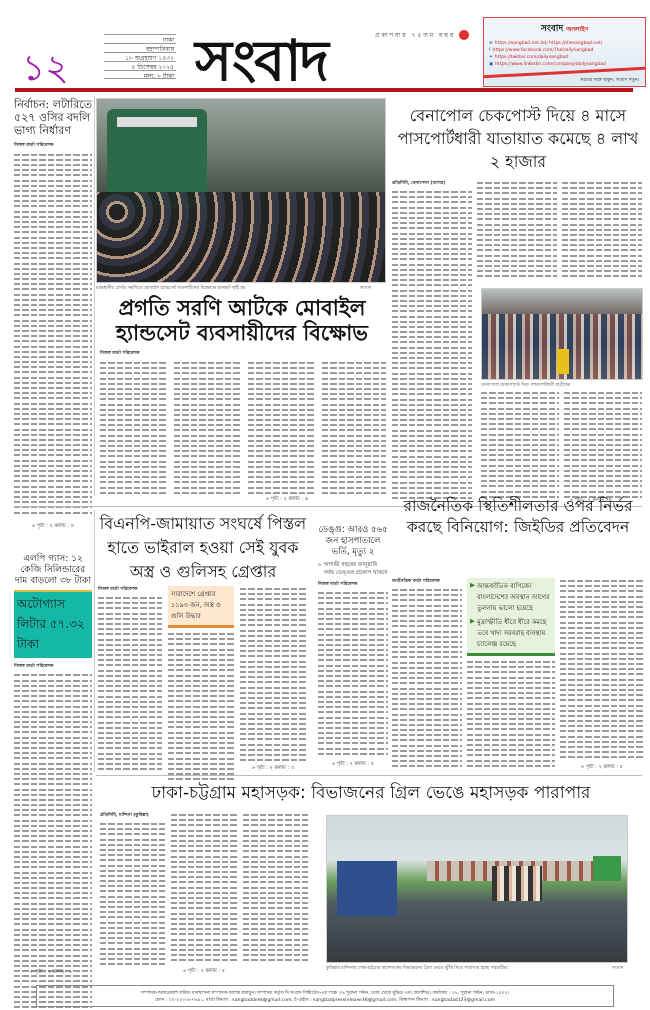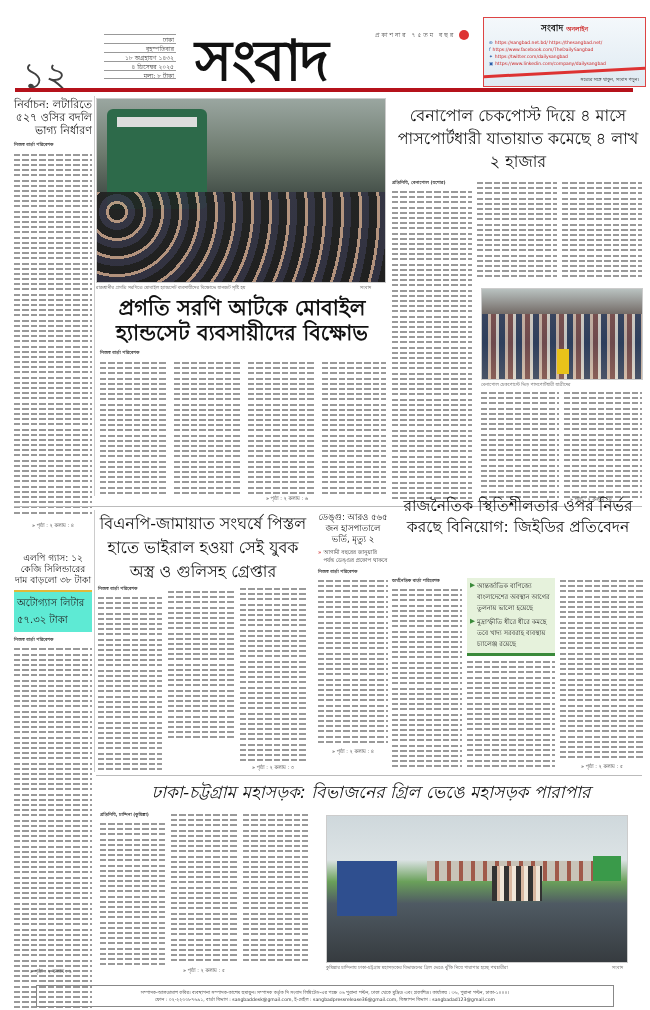--- a/index.html
+++ b/index.html
@@ -1,18 +1,18 @@
 <!DOCTYPE html>
 <html><head>
 <meta charset="utf-8">
 <style>
   * { box-sizing: border-box; margin: 0; padding: 0; }
   body { width: 650px; height: 1010px; background: #fff; font-family: "DejaVu Sans", sans-serif; color: #111; position: relative; overflow: hidden; }
   .abs { position: absolute; }
-  .pageno { left: 22px; top: 40px; font-size: 36px; font-family: Liberation Sans, sans-serif; color: #404040; margin-top: 8px; }
+  .pageno { left: 22px; top: 40px; font-size: 36px; font-family: Liberation Sans, sans-serif; color: #a21caf; }
   .meta-table { left: 104px; top: 34px; width: 72px; font-size: 6px; text-align: right; color: #444; }
   .meta-table div { border-top: 1px solid #999; padding: 1px 2px; height: 9px; line-height: 7px; overflow: hidden; white-space: nowrap; }
   .meta-table div:last-child { border-bottom: 1px solid #999; }
   .masthead { left: 195px; top: 30px; font-size: 56px; font-weight: bold; font-family: "DejaVu Serif", serif; letter-spacing: -2px; line-height: 60px; color: #111; }
   .tagline { left: 375px; top: 30px; font-size: 6px; color: #555; letter-spacing: 2px; }
   .tagline .dot { display: inline-block; width: 10px; height: 10px; border-radius: 50%; background: #d33; vertical-align: middle; }
   .socialbox { left: 483px; top: 17px; width: 163px; height: 70px; border: 1px solid #d44; background: linear-gradient(180deg,#f4f8fb,#dfeaf2); padding: 3px 5px; font-size: 4.5px; color: #c22; }
   .socialbox .sb-title { text-align: center; font-size: 9px; font-weight: bold; color: #111; margin-bottom: 3px; }
   .socialbox .sb-title span { color: #c22; font-size: 6px; }
   .socialbox .sb-row { height: 7px; line-height: 7px; white-space: nowrap; overflow: hidden; }
@@ -25,21 +25,21 @@
   .byline { font-size: 4.5px; color: #333; font-weight: bold; }
   .bodytext { font-size: 4px; line-height: 5.2px; color: #555; text-align: justify; overflow: hidden; }
   .bodytext .ln { display: block; height: 5.2px; background: repeating-linear-gradient(90deg,#9a9a9a 0 6px,transparent 6px 8px,#9a9a9a 8px 15px,transparent 15px 17px); background-size: 100% 2px; background-repeat: no-repeat; background-position: 0 2px; }
   .cont { font-size: 5px; color: #333; text-align: center; }
   .photo { border: 1px solid #ccc; overflow: hidden; }
   .caption { font-size: 4.5px; color: #555; }
 
   .vr { width: 1px; background: #ccc; }
   .hr { height: 1px; background: #bbb; }
   .box-orange { background: #fde8cf; border-bottom: 3px solid #e58a2e; padding: 3px; font-size: 6.5px; color: #222; }
-  .box-yellow { background: #5eead4; border-top: 2px solid #e0b93a; padding: 3px; font-size: 10px; color: #222; }
+  .box-yellow { background: #14b8a6; border-top: 2px solid #e0b93a; padding: 3px; font-size: 12px; color: #222; }
   .box-green { background: #e6f2dc; border-bottom: 3px solid #3a8a3a; padding: 3px; font-size: 6.5px; color: #222; }
   .footer { left: 36px; top: 985px; width: 578px; height: 22px; border: 1px solid #888; font-size: 4.6px; text-align: center; color: #333; padding-top: 3px; line-height: 7px; }
 </style>
 </head>
 <body>
 
 <div class="abs pageno">১২</div>
 <div class="abs meta-table">
   <div>ঢাকা</div>
   <div>বৃহস্পতিবার</div>
@@ -55,21 +55,21 @@
   <div class="sb-row"><i>⊕</i><span>https://sangbad.net.bd/ https://thesangbad.net/</span></div>
   <div class="sb-row"><i>f</i><span>https://www.facebook.com/TheDailySangbad</span></div>
   <div class="sb-row"><i>✦</i><span>https://twitter.com/dailysangbad</span></div>
   <div class="sb-row"><i>▣</i><span>https://www.linkedin.com/company/dailysangbad</span></div>
   <div class="sb-stripe"></div>
   <div class="sb-foot">সত্যের সঙ্গে থাকুন, সংবাদ পড়ুন।</div>
 </div>
 <div class="abs redrule"></div>
 
 <div class="abs" style="left:14px;top:98px;width:78px;">
-  <div class="hl" style="font-size:11px;text-align:right;">নির্বাচন: লটারিতে ৫২৭ ওসির বদলি ভাগ্য নির্ধারণ</div>
+  <div class="hl" style="font-size:11px;text-align:left;">নির্বাচন: লটারিতে ৫২৭ ওসির বদলি ভাগ্য নির্ধারণ</div>
   <div class="byline" style="margin-top:4px;">নিজস্ব বার্তা পরিবেশক</div>
   <div class="bodytext" style="height:370px;margin-top:3px;">
     <span class="ln"></span>
       <span class="ln"></span>
       <span class="ln"></span>
       <span class="ln"></span>
       <span class="ln"></span>
       <span class="ln"></span>
       <span class="ln"></span>
       <span class="ln"></span>
@@ -559,20 +559,21 @@
           <span class="ln"></span>
           <span class="ln"></span>
           <span class="ln"></span>
           <span class="ln"></span>
           <span class="ln"></span>
           <span class="ln"></span>
           <span class="ln"></span>
         </div>
     </div>
     <div style="width:66px;">
+      <div class="box-orange">সারাদেশে গ্রেপ্তার ১১৯৩ জন, অস্ত্র ও গুলি উদ্ধার</div>
       <div class="bodytext" style="height:150px;margin-top:3px;">
           <span class="ln"></span>
           <span class="ln"></span>
           <span class="ln"></span>
           <span class="ln"></span>
           <span class="ln"></span>
           <span class="ln"></span>
           <span class="ln"></span>
           <span class="ln"></span>
           <span class="ln"></span>
@@ -634,21 +635,21 @@
           <span class="ln"></span>
           <span class="ln"></span>
           <span class="ln"></span>
         </div>
       <div class="cont">» পৃষ্ঠা : ২ কলাম : ৩</div>
     </div>
   </div>
 </div>
 
 <div class="abs" style="left:318px;top:512px;width:70px;">
-  <div class="hl" style="font-size:8.5px;line-height:11px;">ডেঙ্গু: আরও ৫৬৫ জন হাসপাতালে ভর্তি, মৃত্যু ২</div>
+  <div class="hl" style="font-size:8.5px;line-height:11px;margin-top:12px;">ডেঙ্গু: আরও ৫৬৫ জন হাসপাতালে ভর্তি, মৃত্যু ২</div>
   <div style="display:flex;gap:2px;margin-top:4px;font-size:5.5px;color:#333;">
     <span style="color:#c22;">»</span>
     <span>আগামী বছরের জানুয়ারি পর্যন্ত ডেঙ্গুর প্রকোপ থাকবে</span>
   </div>
   <div class="byline" style="margin-top:4px;">নিজস্ব বার্তা পরিবেশক</div>
   <div class="bodytext" style="height:170px;margin-top:2px;">
       <span class="ln"></span>
       <span class="ln"></span>
       <span class="ln"></span>
       <span class="ln"></span>
@@ -800,21 +801,21 @@
           <span class="ln"></span>
           <span class="ln"></span>
         </div>
       <div class="cont">» পৃষ্ঠা : ২ কলাম : ৫</div>
     </div>
   </div>
 </div>
 
 <div class="abs hr" style="left:96px;top:775px;width:546px;"></div>
 
-<div class="abs hl" style="left:98px;top:780px;width:546px;font-size:17px;line-height:24px;font-style:italic;">ঢাকা-চট্টগ্রাম মহাসড়ক: বিভাজনের গ্রিল ভেঙে মহাসড়ক পারাপার</div>
+<div class="abs hl" style="left:98px;top:780px;width:546px;font-size:17px;line-height:24px;">ঢাকা-চট্টগ্রাম মহাসড়ক: বিভাজনের গ্রিল ভেঙে মহাসড়ক পারাপার</div>
 <div class="abs" style="left:100px;top:812px;width:208px;">
   <div style="display:flex;gap:6px;">
     <div style="width:66px;">
       <div class="byline">প্রতিনিধি, চান্দিনা (কুমিল্লা)</div>
       <div class="bodytext" style="height:148px;margin-top:2px;">
           <span class="ln"></span>
           <span class="ln"></span>
           <span class="ln"></span>
           <span class="ln"></span>
           <span class="ln"></span>

